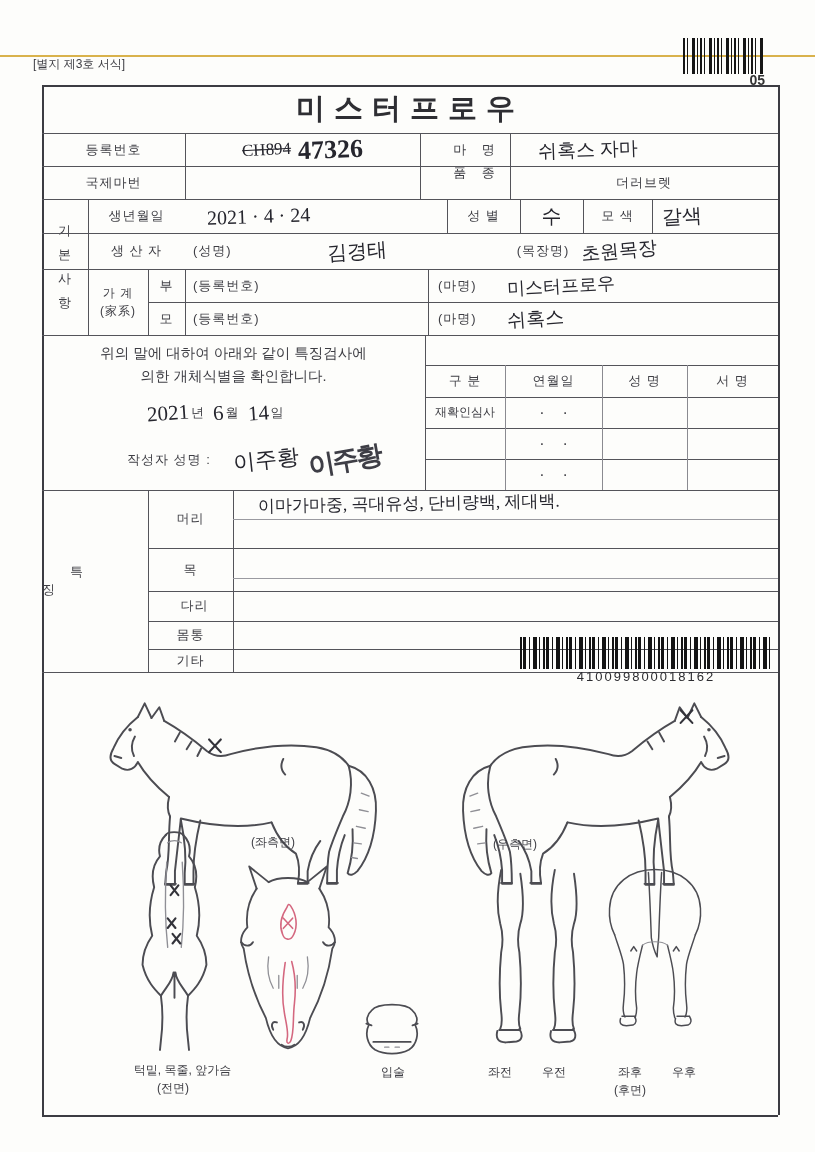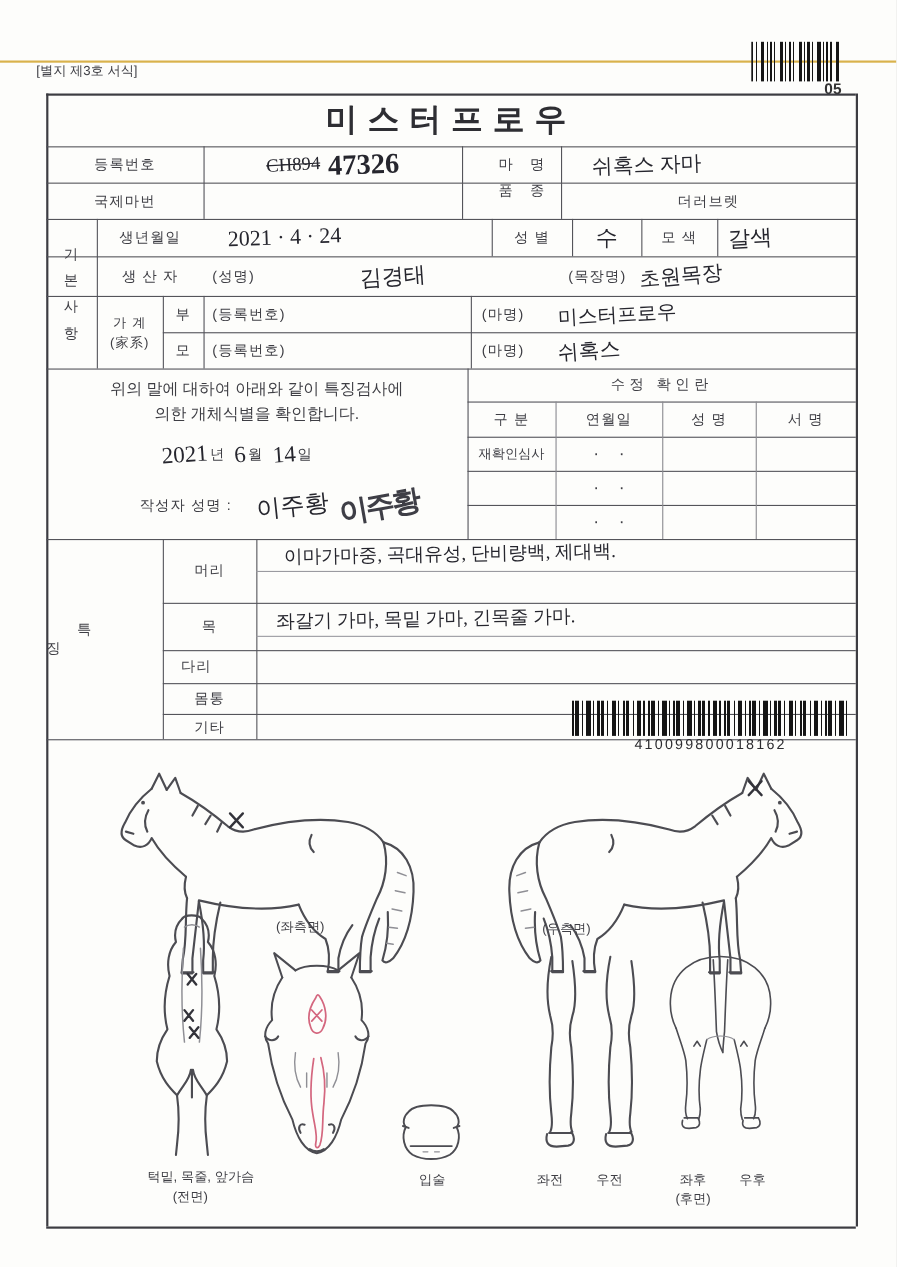--- a/index.html
+++ b/index.html
@@ -139,21 +139,20 @@
       <span class="lbl" style="margin-left:2px">일</span>
     </div>
     <div class="cell left" style="left:85px;top:108px;width:298px;height:34px">
       <span class="lbl">작성자 성명 :</span>
       <span class="hand" style="font-size:22px;margin-left:22px;transform:rotate(-6deg)">이주황</span>
       <span class="sig" style="font-size:23px;margin-left:14px">이주황</span>
     </div>
   </div>
 
   <div class="vline" style="left:425px;top:335px;height:155px"></div>
-  <div class="cell lbl" style="left:425px;top:335px;width:353px;height:30px;letter-spacing:4px">수정 확인란</div>
   <div class="hline" style="left:425px;top:365px;width:353px"></div>
   <div class="cell lbl" style="left:425px;top:365px;width:80px;height:32px">구 분</div>
   <div class="cell lbl" style="left:505px;top:365px;width:97px;height:32px">연월일</div>
   <div class="cell lbl" style="left:602px;top:365px;width:85px;height:32px">성 명</div>
   <div class="cell lbl" style="left:687px;top:365px;width:91px;height:32px">서 명</div>
   <div class="hline" style="left:425px;top:397px;width:353px"></div>
 
   <div class="cell small" style="left:425px;top:397px;width:80px;height:31px">재확인심사</div>
   <div class="cell" style="left:505px;top:397px;width:97px;height:31px">·&nbsp;&nbsp;&nbsp;&nbsp;·</div>
   <div class="cell" style="left:602px;top:397px;width:85px;height:31px"></div>
@@ -178,27 +177,24 @@
   <div class="vline" style="left:233px;top:490px;height:182px"></div>
 
   <div class="cell lbl" style="left:148px;top:490px;width:85px;height:58px">머리</div>
   <div class="cell left" style="left:233px;top:488px;width:545px;height:30px">
     <span class="hand" style="font-size:17px;margin-left:25px;transform:rotate(-1deg)">이마가마중, 곡대유성, 단비량백, 제대백.</span>
   </div>
   <div class="hline lt" style="left:233px;top:519px;width:545px"></div>
   <div class="hline" style="left:148px;top:548px;width:630px"></div>
 
   <div class="cell lbl" style="left:148px;top:548px;width:85px;height:43px">목</div>
-  <div class="cell left" style="left:233px;top:548px;width:545px;height:29px">
-    <span class="hand" style="font-size:17px;margin-left:18px;transform:rotate(-1deg)">좌갈기 가마, 목밑 가마, 긴목줄 가마.</span>
-  </div>
   <div class="hline lt" style="left:233px;top:578px;width:545px"></div>
   <div class="hline" style="left:148px;top:591px;width:630px"></div>
 
-  <div class="cell lbl" style="left:136px;top:591px;width:85px;height:30px">다리</div>
+  <div class="cell lbl" style="left:152px;top:591px;width:85px;height:30px">다리</div>
   <div class="cell left" style="left:233px;top:591px;width:545px;height:30px"></div>
   <div class="hline" style="left:148px;top:621px;width:630px"></div>
 
   <div class="cell lbl" style="left:148px;top:621px;width:85px;height:28px">몸통</div>
   <div class="cell left" style="left:233px;top:621px;width:545px;height:28px"></div>
   <div class="hline" style="left:148px;top:649px;width:630px"></div>
 
   <div class="cell lbl" style="left:148px;top:649px;width:85px;height:23px">기타</div>
   <div class="cell left" style="left:233px;top:649px;width:280px;height:23px"></div>
   <div class="hline" style="left:42px;top:672px;width:736px"></div>

